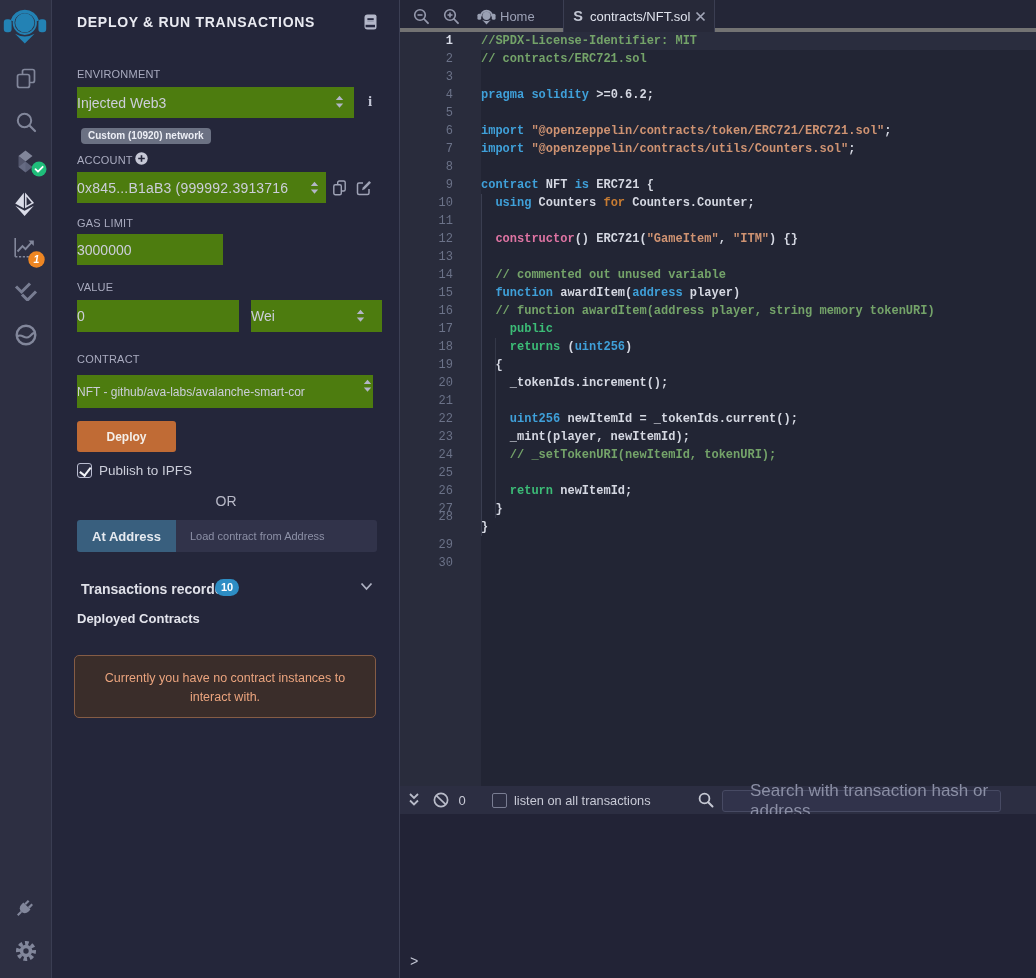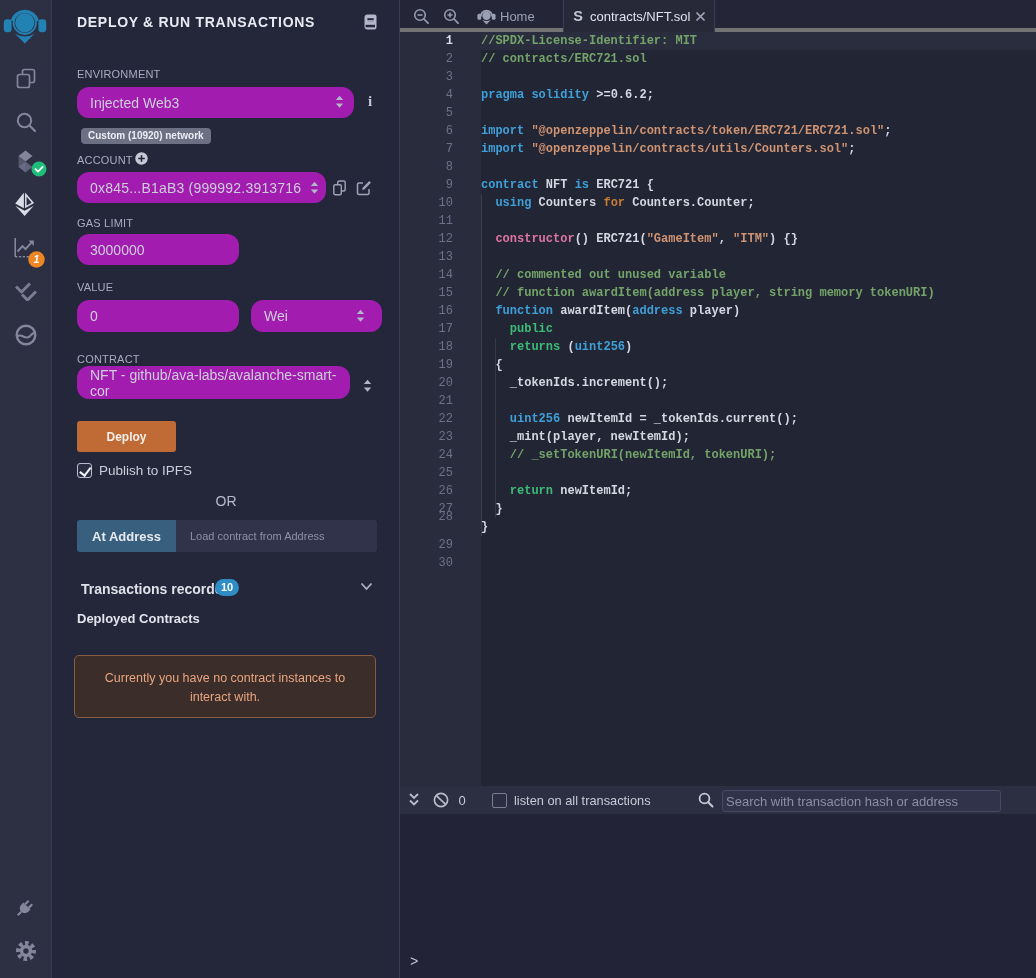--- a/index.html
+++ b/index.html
@@ -4,21 +4,21 @@
 <style>
 *{margin:0;padding:0;box-sizing:border-box}
 html,body{width:1036px;height:978px;background:#222336;font-family:"Liberation Sans",sans-serif;overflow:hidden}
 #app{position:relative;width:1036px;height:978px}
 
 #iconbar{position:absolute;left:0;top:0;width:52px;height:978px;background:#2d2f42;border-right:1px solid #3a3d52}
 
 #panel{position:absolute;left:52px;top:0;width:348px;height:978px;background:#24263a}
 #panel .hdr{position:absolute;left:25px;top:14px;font-size:14px;font-weight:700;color:#e9eaf1;letter-spacing:.7px}
 .lbl{position:absolute;left:25px;font-size:11px;color:#a9abbf;letter-spacing:.2px}
-.wid{position:absolute;background:#a21caf;border-radius:12px;color:#ccceda;font-size:14px;display:flex;align-items:center;padding-left:13px}
+.wid{position:absolute;background:#4d7c0f;border-radius:0;color:#ccceda;font-size:14px;display:flex;align-items:center;padding-left:0}
 .badge-net{position:absolute;left:29px;top:128px;background:#6b7183;color:#eceef5;font-size:10px;font-weight:700;padding:2px 7px 3px;border-radius:4px}
 #deploy{position:absolute;left:25px;top:421px;width:99px;height:31px;background:#c06b35;border-radius:3px;color:#f4eee8;font-size:12px;font-weight:700;display:flex;align-items:center;justify-content:center}
 .cb{position:absolute;width:15px;height:15px;border:1px solid #b9bcd0;border-radius:3px;background:#24263a}
 .cb.checked{background:#2b2d42}
 .cb.checked:after{content:"";position:absolute;left:3.5px;top:1px;width:5px;height:8.5px;border:solid #f2f3f8;border-width:0 2.4px 2.4px 0;transform:rotate(38deg)}
 #ipfslbl{position:absolute;left:47px;top:463px;font-size:13.5px;color:#ccceda}
 #or{position:absolute;left:0;top:493px;width:348px;text-align:center;font-size:14px;color:#b9bac8}
 #ataddr{position:absolute;left:25px;top:520px;width:99px;height:32px;background:#395f7e;border-radius:3px 0 0 3px;color:#e6eaf0;font-size:13px;font-weight:700;display:flex;align-items:center;justify-content:center}
 #loadaddr{position:absolute;left:124px;top:520px;width:201px;height:32px;background:#31334a;border-radius:0 3px 3px 0;color:#8c90a6;font-size:11px;display:flex;align-items:center;padding-left:14px}
 #txrec{position:absolute;left:29px;top:581px;font-size:14px;color:#dfe0e8;font-weight:700}
@@ -37,42 +37,42 @@
 #curline{position:absolute;left:81px;top:0;width:555px;height:18px;background:#2a2d3e}
 #code{position:absolute;left:81px;top:0;width:555px;height:754px;font-family:"Liberation Mono",monospace;font-size:12px;line-height:18px;color:#d5d8e2;font-weight:700}
 #code div{white-space:pre;height:18px}
 .guide1{position:absolute;left:81px;top:162px;width:1px;height:342px;background:#3a3e50}
 .guide2{position:absolute;left:95px;top:306px;width:1px;height:180px;background:#343848}
 .b{color:#3fa0d9}.g{color:#74a369}.k{color:#3cbc77}.o{color:#c87c33}.s{color:#cf9372}.p{color:#df74a3}
 
 #termbar{position:absolute;left:0;top:786px;width:636px;height:28px;background:#2c2e42;display:flex;align-items:center}
 #termbody{position:absolute;left:0;top:814px;width:636px;height:164px;background:#222336}
 #prompt{position:absolute;left:10px;top:140px;color:#c3c6d4;font-size:14px;font-family:"Liberation Mono",monospace}
-#searchbox{position:absolute;left:322px;top:4px;width:279px;height:22px;background:#31334b;border:1px solid #474a63;border-radius:3px;color:#8b8fa5;font-size:13px;display:flex;align-items:center;padding-left:3px}
+#searchbox{position:absolute;left:322px;top:4px;width:279px;height:22px;background:#31334b;border:1px solid #474a63;border-radius:3px;color:#8b8fa5;font-size:17px;display:flex;align-items:center;padding-left:27px}
 #listen{position:absolute;left:114px;top:7px;font-size:12.8px;color:#c8cad6}
 .tcb{position:absolute;left:92px;top:7px;width:15px;height:15px;border:1px solid #797d92;border-radius:2px;background:transparent}
 </style>
 </head>
 <body>
 <div id="app">
   <div id="iconbar"></div>
   <div id="panel">
     <div class="hdr">DEPLOY &amp; RUN TRANSACTIONS</div>
     <div class="lbl" style="top:68px">ENVIRONMENT</div>
     <div class="wid" style="left:25px;top:87px;width:277px;height:31px">Injected Web3</div>
     <div class="badge-net">Custom (10920) network</div>
     <div class="lbl" style="top:154px">ACCOUNT</div>
     <div class="wid" style="left:25px;top:172px;width:249px;height:31px;font-size:14px;letter-spacing:.2px">0x845...B1aB3 (999992.3913716</div>
     <div class="lbl" style="top:217px">GAS LIMIT</div>
-    <div class="wid" style="left:25px;top:234px;width:162px;height:31px">3000000</div>
+    <div class="wid" style="left:25px;top:234px;width:146px;height:31px">3000000</div>
     <div class="lbl" style="top:281px">VALUE</div>
     <div class="wid" style="left:25px;top:300px;width:162px;height:32px">0</div>
     <div class="wid" style="left:199px;top:300px;width:131px;height:32px">Wei</div>
     <div class="lbl" style="top:353px">CONTRACT</div>
-    <div class="wid" style="left:25px;top:366px;width:273px;height:33px;font-size:14px">NFT - github/ava-labs/avalanche-smart-cor</div>
+    <div class="wid" style="left:25px;top:375px;width:296px;height:33px;font-size:12px">NFT - github/ava-labs/avalanche-smart-cor</div>
     <div id="deploy">Deploy</div>
     <div class="cb checked" style="left:25px;top:463px"></div>
     <div id="ipfslbl">Publish to IPFS</div>
     <div id="or">OR</div>
     <div id="ataddr">At Address</div>
     <div id="loadaddr">Load contract from Address</div>
     <div id="txrec">Transactions recorded</div>
     <div id="tx10">10</div>
     <div id="depc">Deployed Contracts</div>
     <div id="warnbox">Currently you have no contract instances to<br>interact with.</div>
@@ -127,22 +127,22 @@
 <div>&nbsp;</div>
 <div><span class="b">import</span> <span class="s">"@openzeppelin/contracts/token/ERC721/ERC721.sol"</span>;</div>
 <div><span class="b">import</span> <span class="s">"@openzeppelin/contracts/utils/Counters.sol"</span>;</div>
 <div>&nbsp;</div>
 <div><span class="b">contract</span> NFT <span class="b">is</span> ERC721 {</div>
 <div>  <span class="b">using</span> Counters <span class="o">for</span> Counters.Counter;</div>
 <div>&nbsp;</div>
 <div>  <span class="p">constructor</span>() ERC721(<span class="s">"GameItem"</span>, <span class="s">"ITM"</span>) {}</div>
 <div>&nbsp;</div>
 <div>  <span class="g">// commented out unused variable</span></div>
+<div>  <span class="b">function</span> awardItem(<span class="b">address</span> player)</div>
 <div>  <span class="g">// function awardItem(address player, string memory tokenURI)</span></div>
-<div>  <span class="b">function</span> awardItem(<span class="b">address</span> player)</div>
 <div>    <span class="k">public</span></div>
 <div>    <span class="k">returns</span> (<span class="b">uint256</span>)</div>
 <div>  {</div>
 <div>    _tokenIds.increment();</div>
 <div>&nbsp;</div>
 <div>    <span class="b">uint256</span> newItemId = _tokenIds.current();</div>
 <div>    _mint(player, newItemId);</div>
 <div>    <span class="g">// _setTokenURI(newItemId, tokenURI);</span></div>
 <div>&nbsp;</div>
 <div>    <span class="k">return</span> newItemId;</div>

